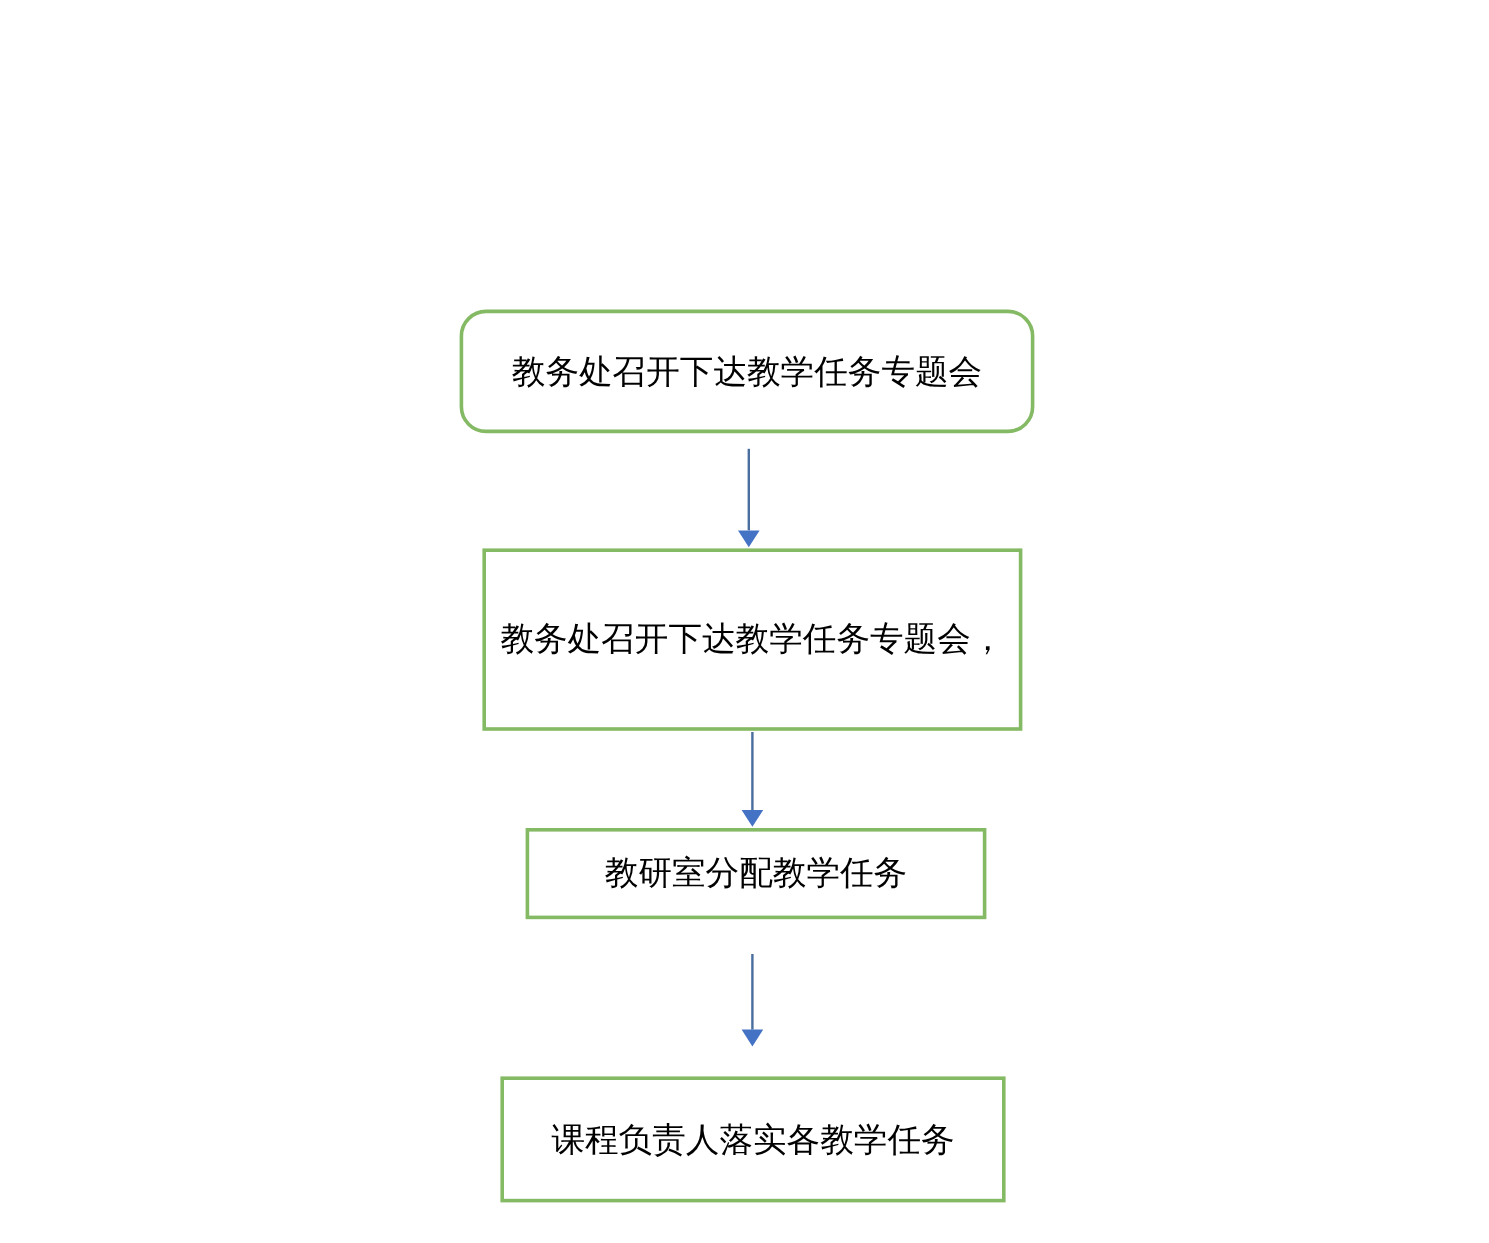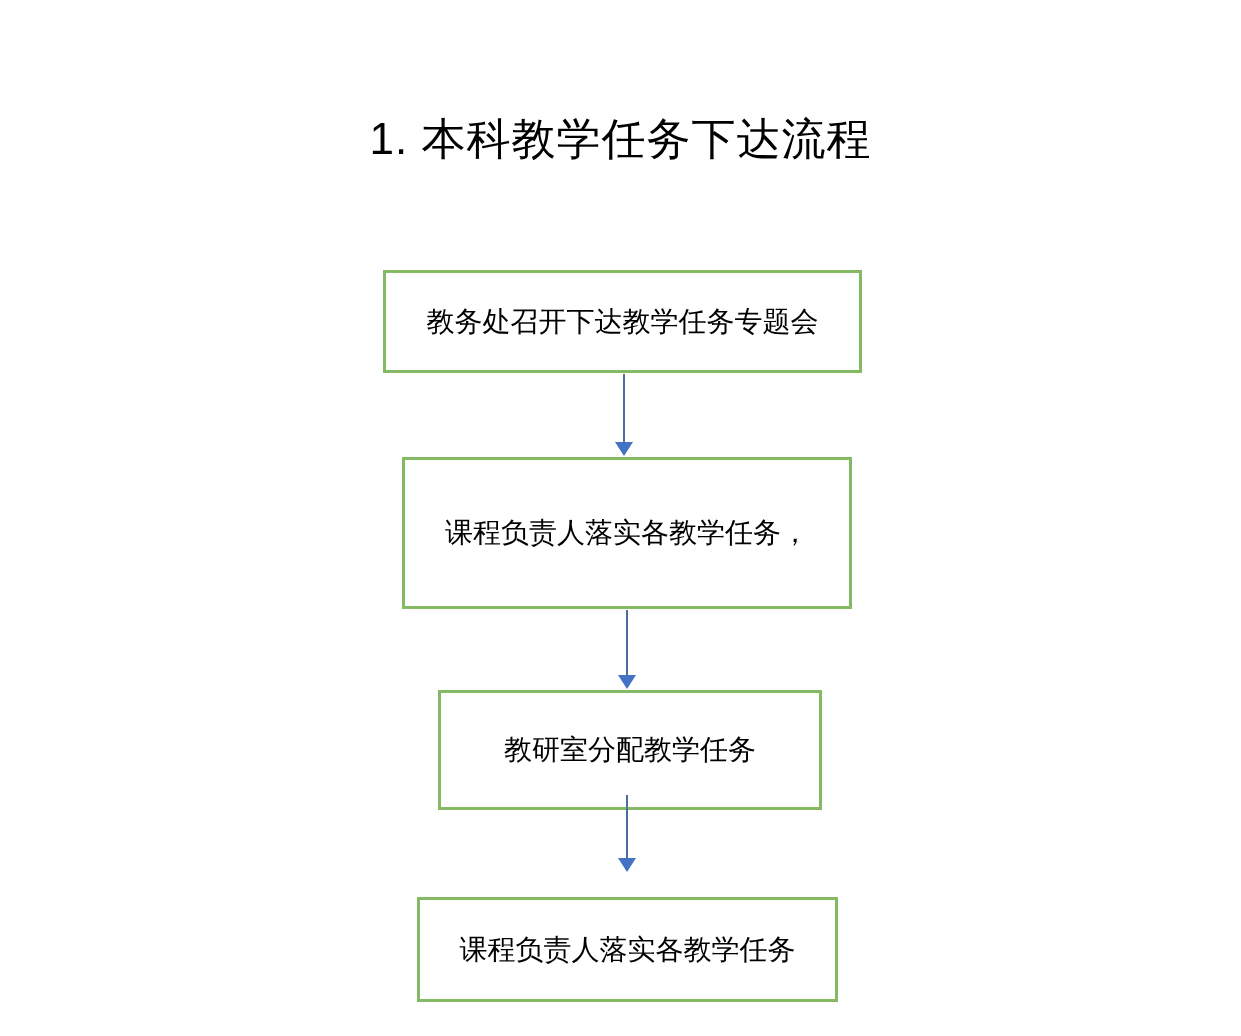--- a/index.html
+++ b/index.html
@@ -34,23 +34,23 @@
     border: 3px solid var(--box-border, #85ba64);
     background: #ffffff;
     display: flex;
     flex-direction: column;
     align-items: center;
     justify-content: center;
     font-size: 28px;
     line-height: 1.2;
     text-align: center;
   }
-  .flow-box.box1 { left: 383px; top: 270px; width: 479px; height: 103px; }
+  .flow-box.box1 { left: 383px; top: 258px; width: 479px; height: 103px; border-radius: 22px; }
   .flow-box.box2 { left: 402px; top: 457px; width: 450px; height: 152px; justify-content: space-evenly; }
-  .flow-box.box3 { left: 438px; top: 690px; width: 384px; height: 120px; }
+  .flow-box.box3 { left: 438px; top: 690px; width: 384px; height: 76px; }
   .flow-box.box4 { left: 417px; top: 873px; width: 421px; height: 105px; margin-top: 24px; }
   .arrow {
     position: absolute;
     width: 20px;
     display: flex;
     flex-direction: column;
     align-items: center;
   }
   .arrow .arrow-line {
     width: 2px;
@@ -66,33 +66,32 @@
   }
   .arrow.arrow1 { left: 614px; top: 374px; height: 82px; }
   .arrow.arrow2 { left: 617px; top: 610px; height: 79px; }
   .arrow.arrow3 { left: 617px; top: 795px; height: 77px; }
 </style>
 </head>
 <body>
 
 <div class="page">
 
-  <h1 class="title">1. 本科教学任务下达流程</h1>
 
   <div class="flow-box box1">
     <div>教务处召开下达教学任务专题会</div>
   </div>
 
   <div class="arrow arrow1">
     <div class="arrow-line"></div>
     <div class="arrow-head"></div>
   </div>
 
   <div class="flow-box box2">
-    <div>课程负责人落实各教学任务，</div>
+    <div>教务处召开下达教学任务专题会，</div>
   </div>
 
   <div class="arrow arrow2">
     <div class="arrow-line"></div>
     <div class="arrow-head"></div>
   </div>
 
   <div class="flow-box box3">
     <div>教研室分配教学任务</div>
   </div>

